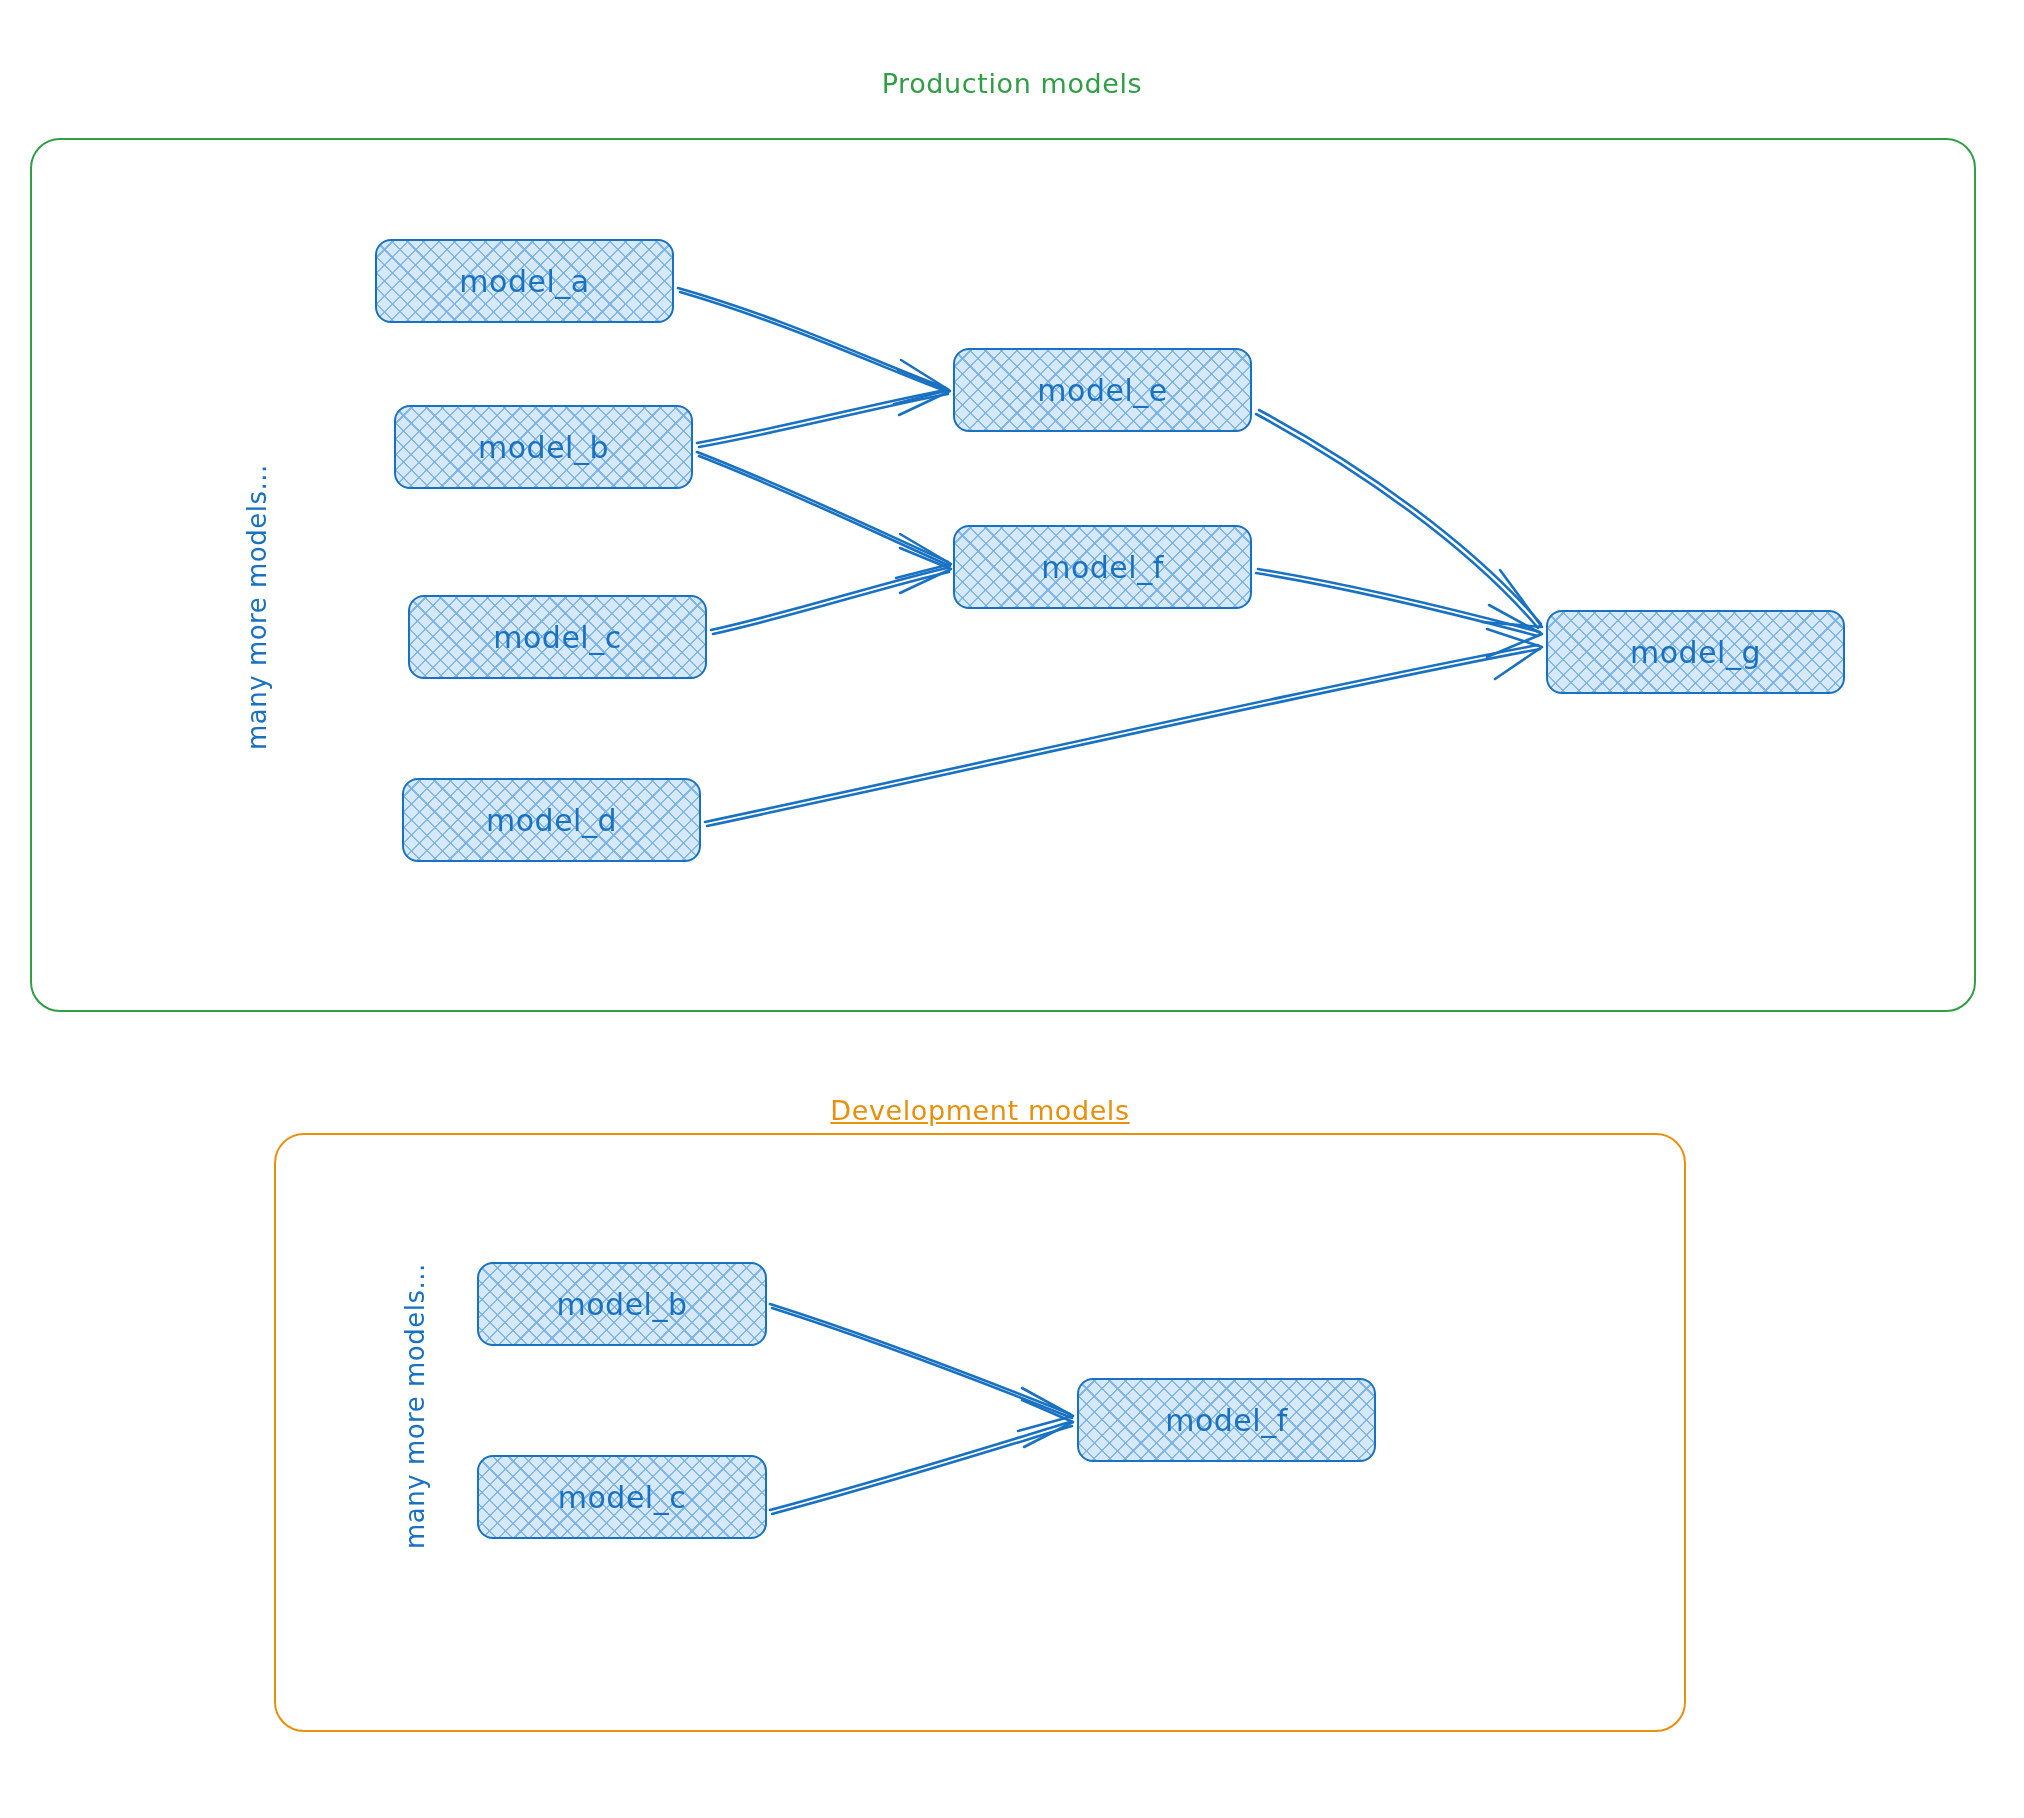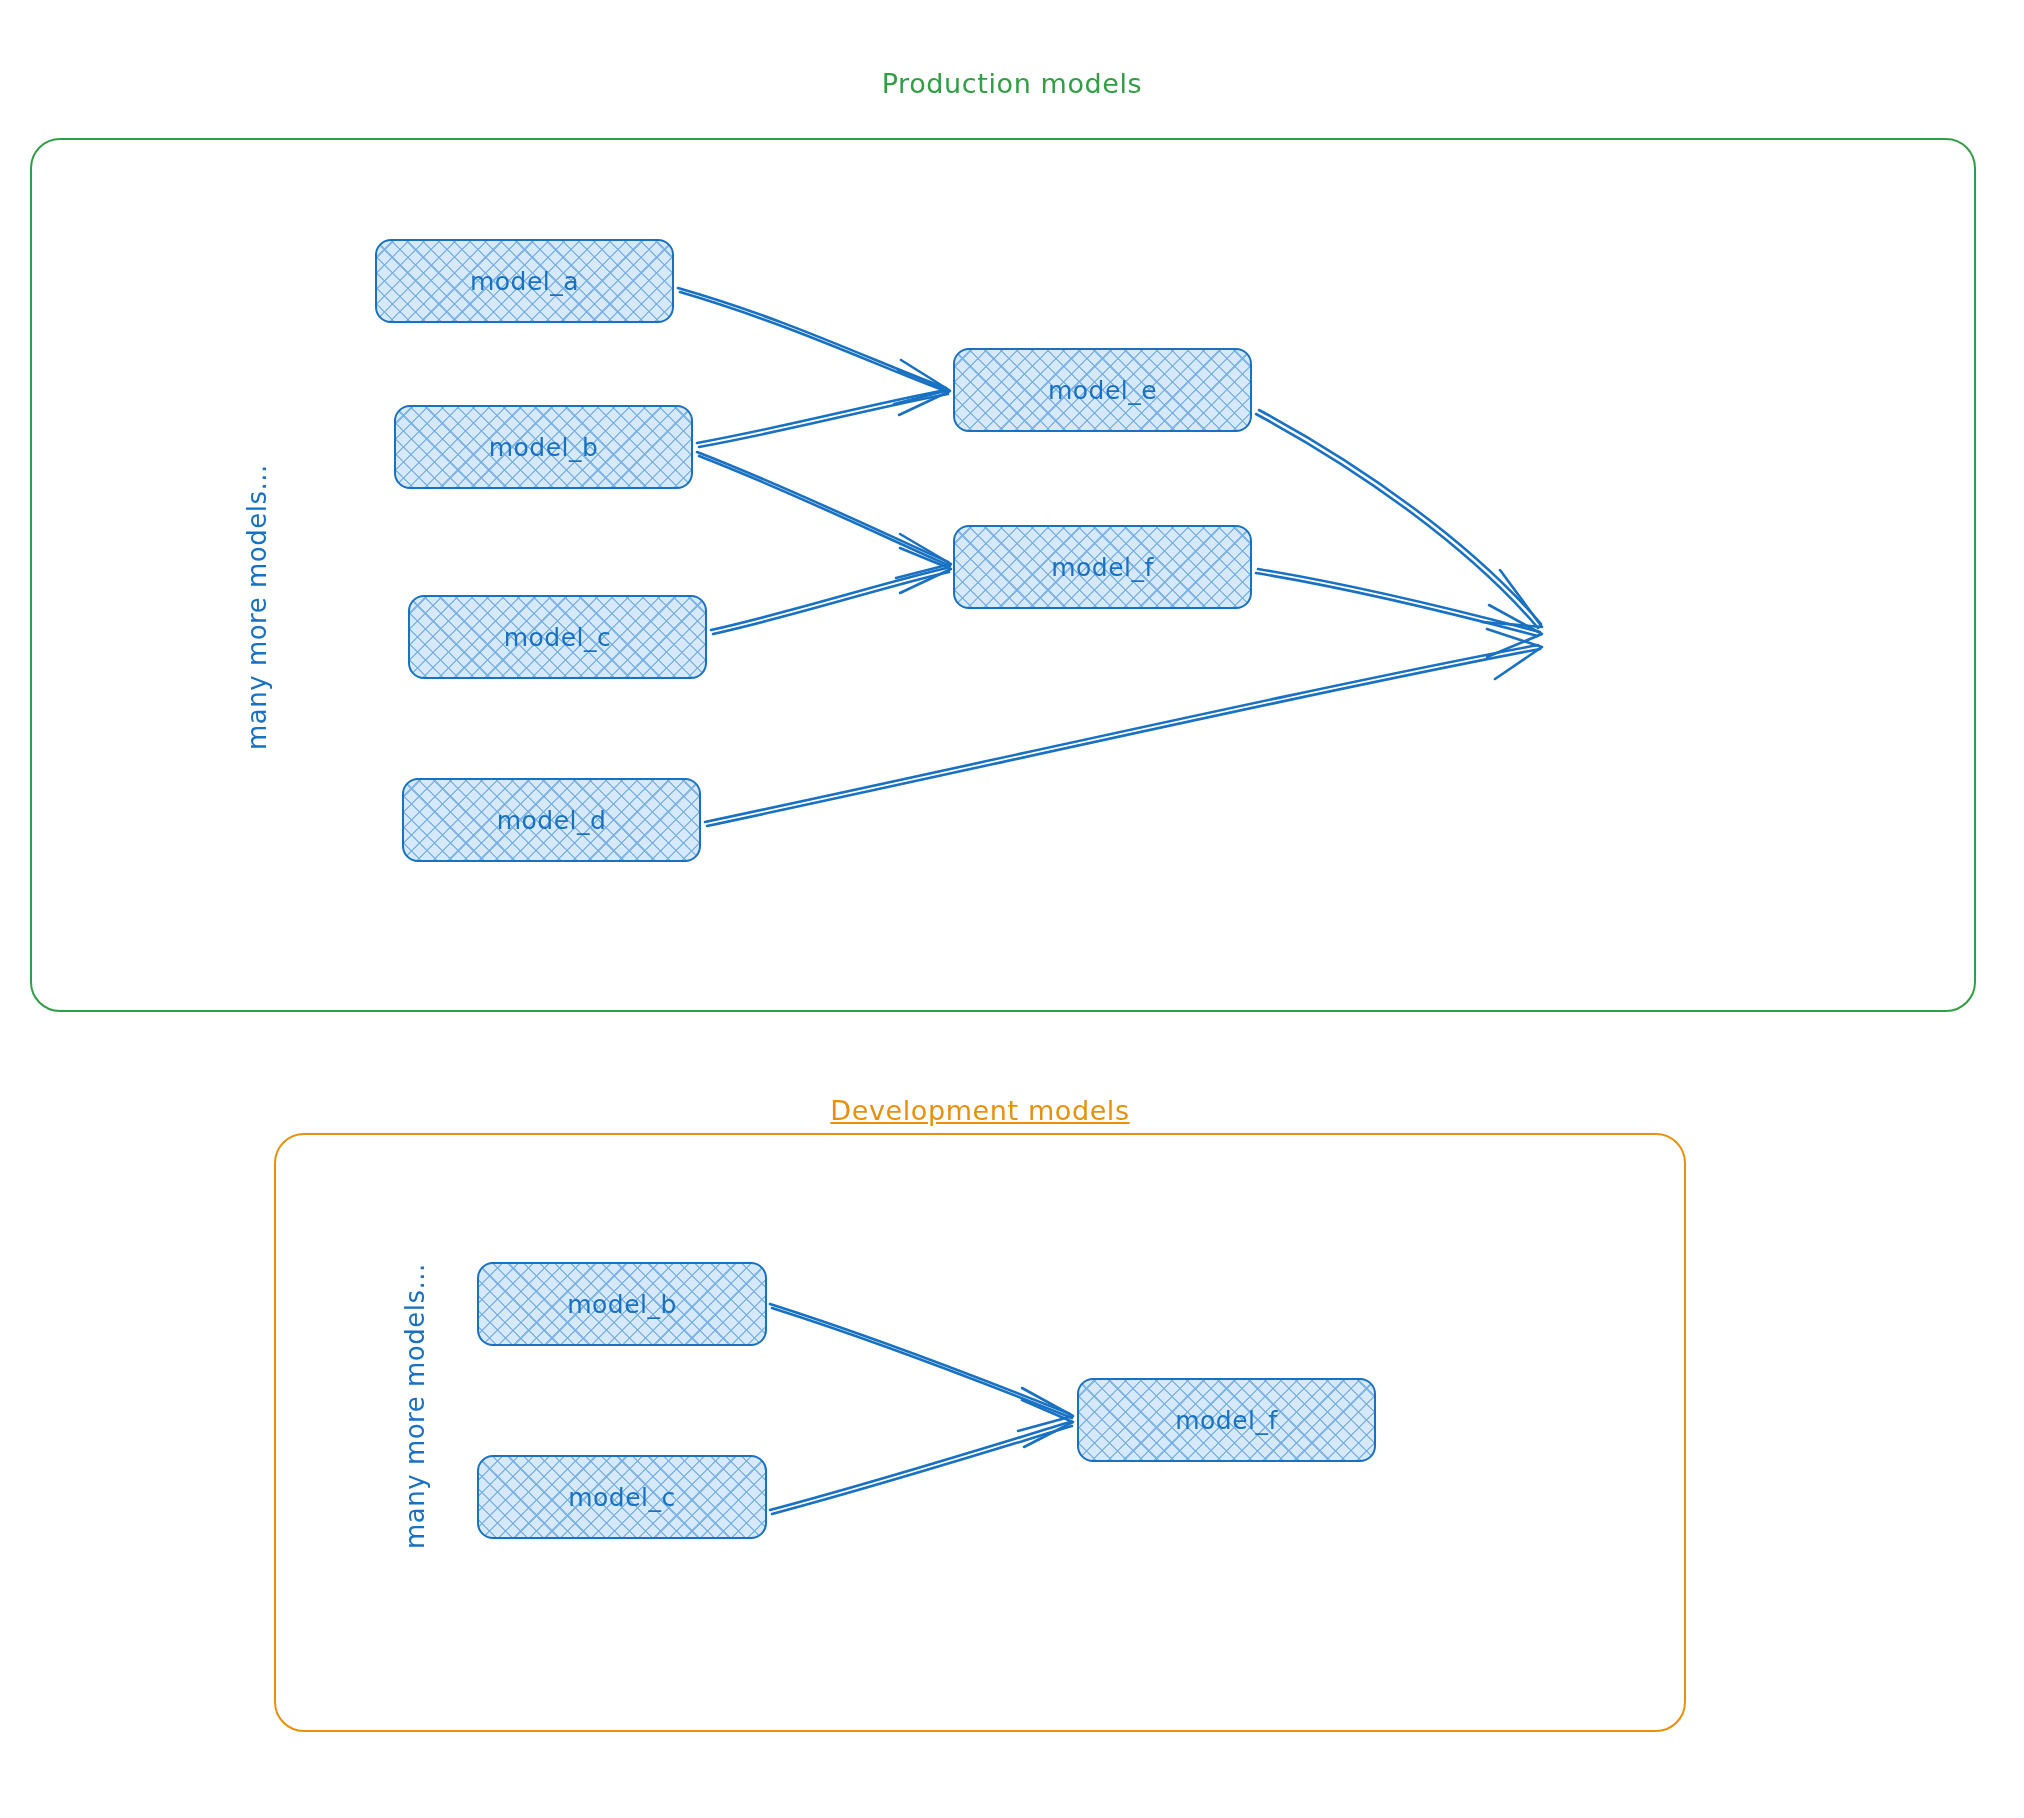--- a/index.html
+++ b/index.html
@@ -85,21 +85,21 @@
         rgba(118,175,229,0.85) 1.6px,
         rgba(255,255,255,0) 1.6px,
         rgba(255,255,255,0) 11px);
     display: flex;
     align-items: center;
     justify-content: center;
   }
   .node-label {
     color: #1971c2;
     font-family: "DejaVu Sans", sans-serif;
-    font-size: 25px;
+    font-size: 30px;
     letter-spacing: 0.5px;
     white-space: nowrap;
     pointer-events: none;
   }
 </style>
 </head>
 <body>
 
 <div id="stage">
 
@@ -186,20 +186,23 @@
   </div>
 
   <div class="node" style="left:402px; top:778px; width:299px; height:84px;">
     <span class="node-label">model_d</span>
   </div>
 
   <div class="node" style="left:953px; top:525px; width:299px; height:84px;">
     <span class="node-label">model_f</span>
   </div>
 
+  <div class="node" style="left:1546px; top:610px; width:299px; height:84px;">
+    <span class="node-label">model_g</span>
+  </div>
 
   <div class="frame frame-dev" style="left:274px; top:1133px; width:1412px; height:599px;"></div>
 
   <div class="frame-title title-dev" style="left:980px; top:1095px; transform:translateX(-50%);text-decoration:underline;">Development models</div>
 
   <div class="vlabel" style="left:400px; top:1549px;">many more models...</div>
 
   <div class="node" style="left:477px; top:1262px; width:290px; height:84px;">
     <span class="node-label">model_b</span>
   </div>

